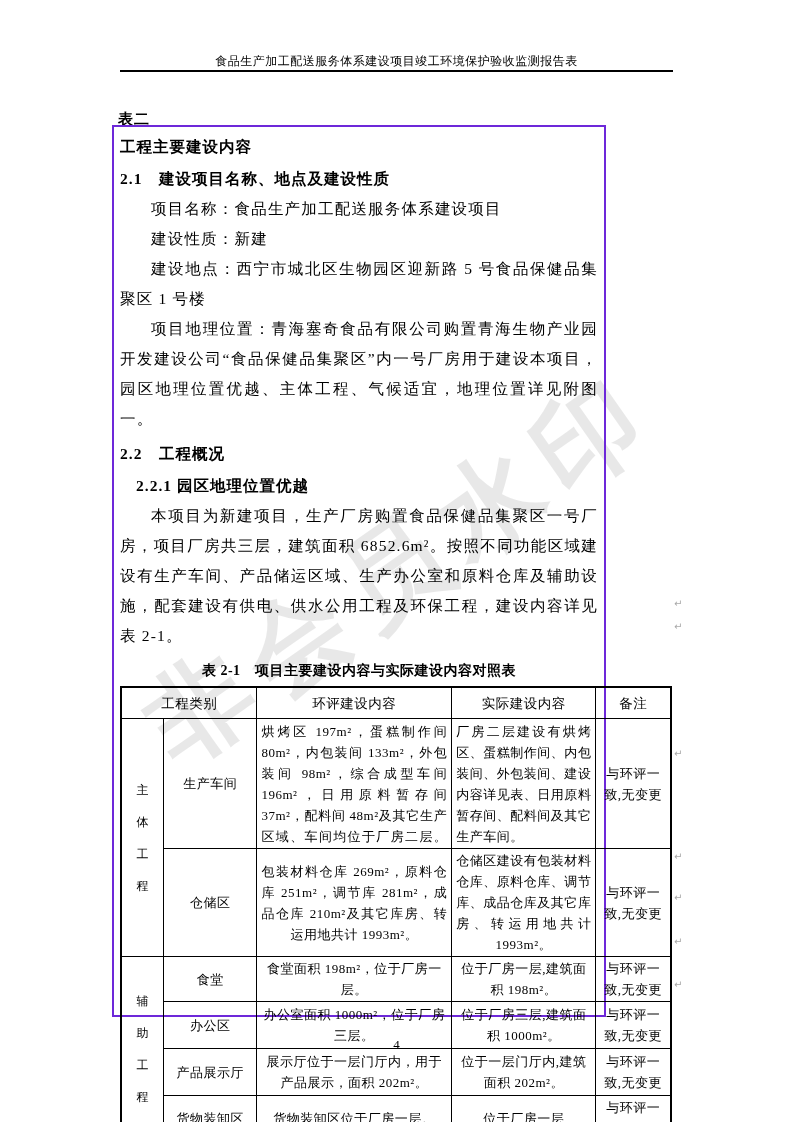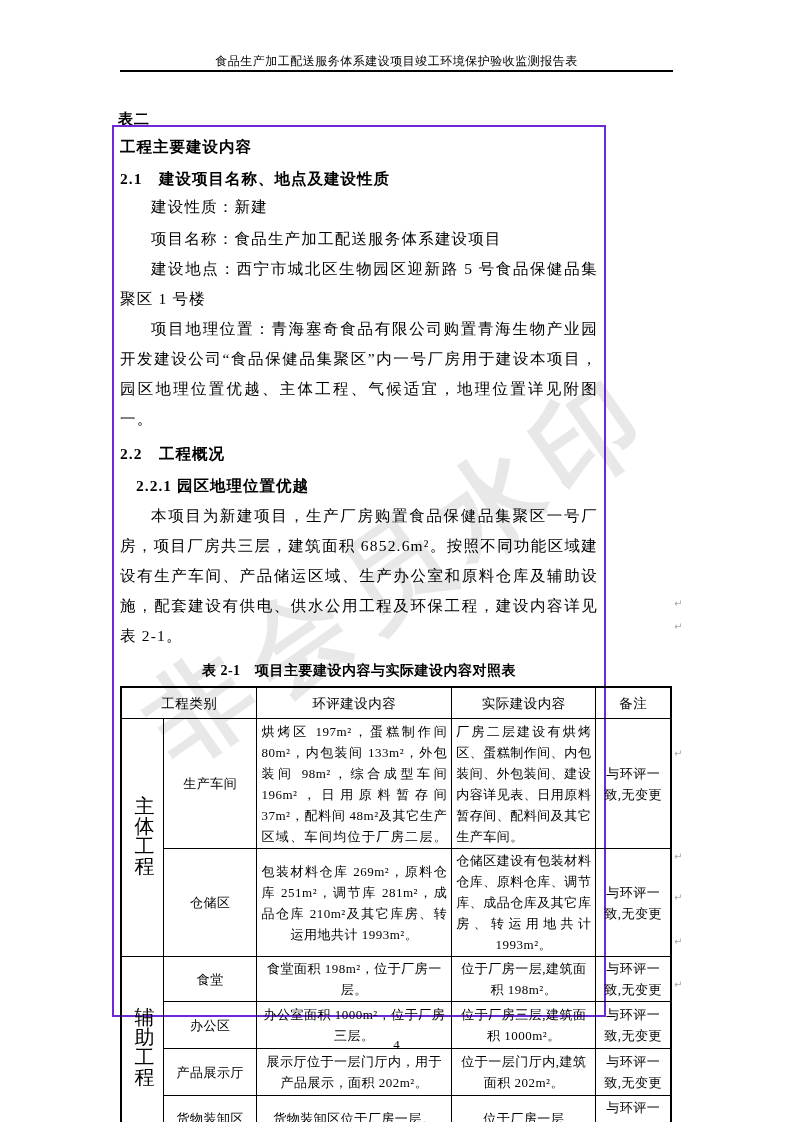--- a/index.html
+++ b/index.html
@@ -26,21 +26,21 @@
   .p.first{margin-top:2px;}
   .tbl-title{text-align:center;font-size:14px;font-weight:bold;margin:9px 0 0 0;letter-spacing:.5px;line-height:22px;}
   
   table.t{
     border-collapse:collapse;table-layout:fixed;width:552px;margin:4px auto 0 auto;
     font-size:13px;line-height:21px;border:2px solid #000;letter-spacing:.5px;
   }
   table.t td{border:1px solid #000;padding:1px 4px;vertical-align:middle;overflow:hidden;}
   tr.hrow td{height:22px;text-align:center;font-size:13.5px;padding:4px 2px;}
   td.vcell{text-align:center;padding:0;}
-  .vtext{display:inline-block;width:16px;word-break:break-all;line-height:20px;font-size:20px;letter-spacing:0;}
+  .vtext{display:inline-block;width:16px;word-break:break-all;line-height:32px;font-size:12px;letter-spacing:0;}
   td.sub{text-align:center;}
   td.remark{text-align:center;padding:0 3px;}
   .c-just{text-align:justify;text-align-last:justify;}
   .c-justl{text-align:justify;}
   .c-justc{text-align:justify;text-align-last:center;}
   .c-center{text-align:center;}
   tr.r1 td{height:127px;} tr.r2 td{height:103px;} tr.r3 td{height:40px;}
   tr.r4 td{height:44px;} tr.r5 td{height:44px;} tr.r6 td{height:41px;}
   
   .watermark{
@@ -62,22 +62,22 @@
   <div class="watermark">非会员水印</div>
 
   <div class="hdr">食品生产加工配送服务体系建设项目竣工环境保护验收监测报告表</div>
 
   <div class="tbl2">表二</div>
 
   <div class="box">
     <div class="h1">工程主要建设内容</div>
 
     <div class="h2">2.1　建设项目名称、地点及建设性质</div>
+    <p class="p first">项目名称：食品生产加工配送服务体系建设项目</p>
     <p class="p">建设性质：新建</p>
-    <p class="p first">项目名称：食品生产加工配送服务体系建设项目</p>
     <p class="p">建设地点：西宁市城北区生物园区迎新路 5 号食品保健品集聚区 1 号楼</p>
     <p class="p">项目地理位置：青海塞奇食品有限公司购置青海生物产业园开发建设公司“食品保健品集聚区”内一号厂房用于建设本项目，园区地理位置优越、主体工程、气候适宜，地理位置详见附图一。</p>
 
     <div class="h2">2.2　工程概况</div>
     <div class="h3">2.2.1 园区地理位置优越</div>
     <p class="p first">本项目为新建项目，生产厂房购置食品保健品集聚区一号厂房，项目厂房共三层，建筑面积 6852.6m²。按照不同功能区域建设有生产车间、产品储运区域、生产办公室和原料仓库及辅助设施，配套建设有供电、供水公用工程及环保工程，建设内容详见表 2-1。</p>
 
     <div class="tbl-title">表 2-1　项目主要建设内容与实际建设内容对照表</div>
 
     <table class="t">

